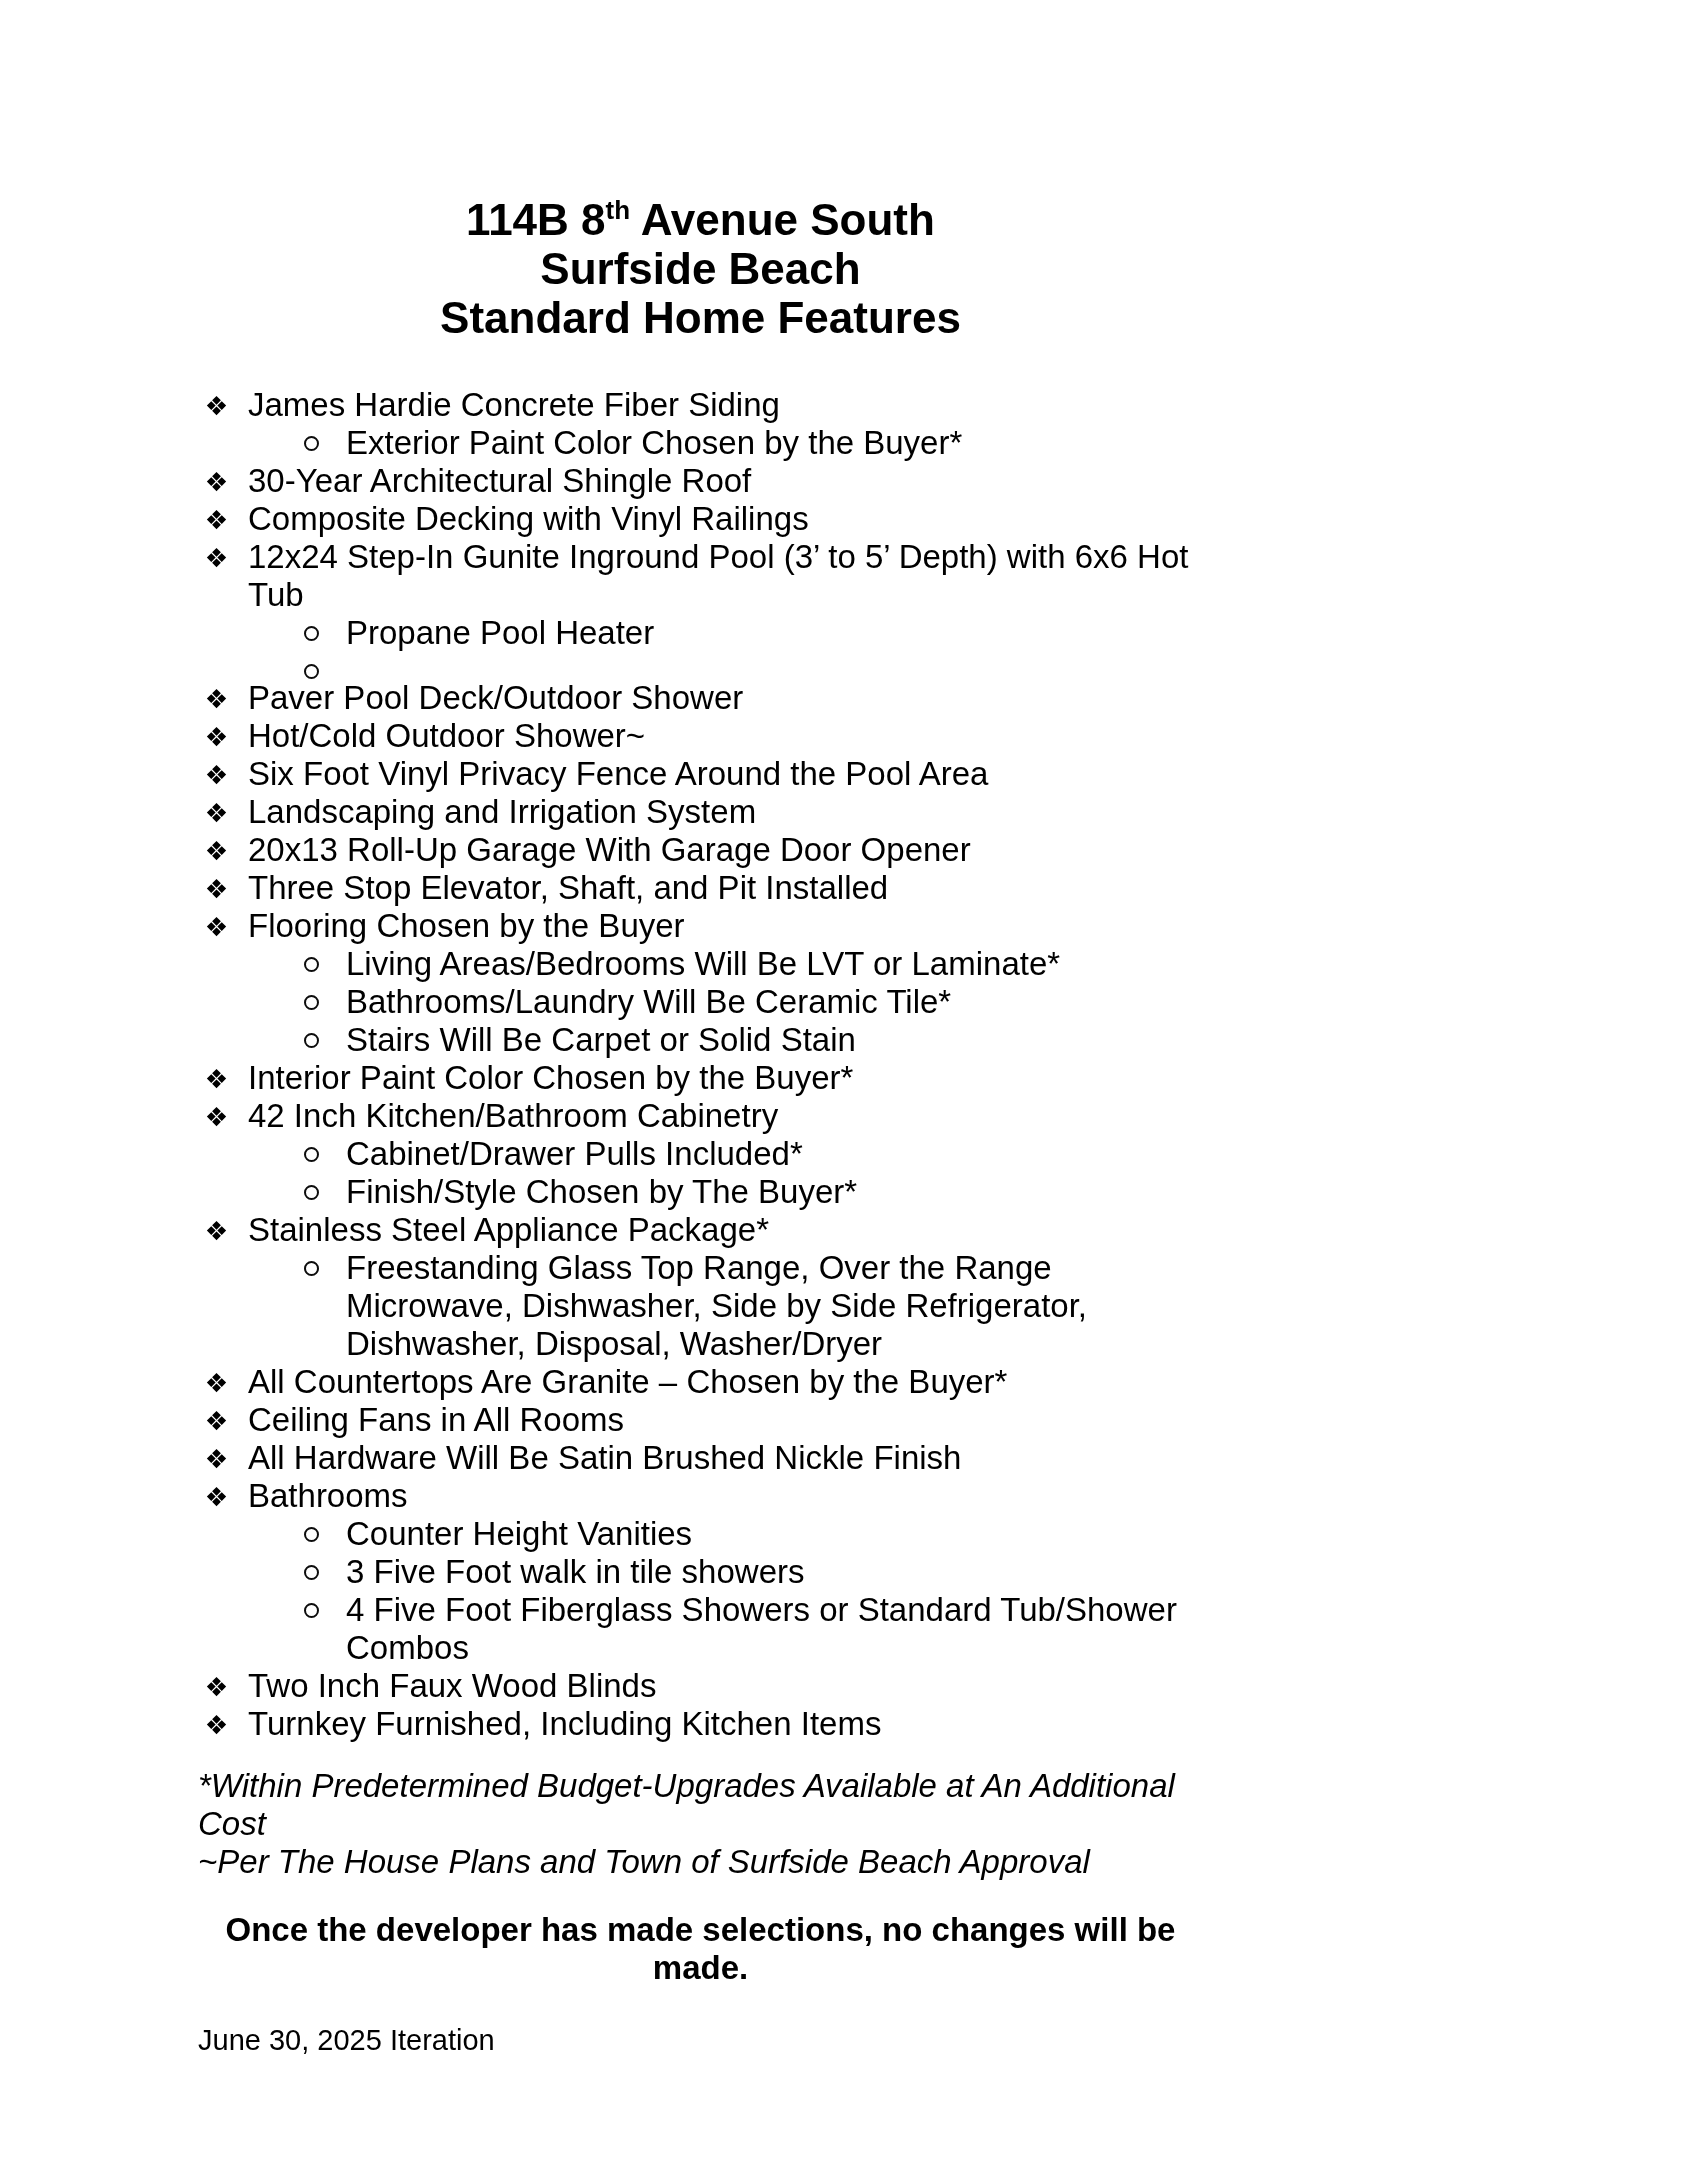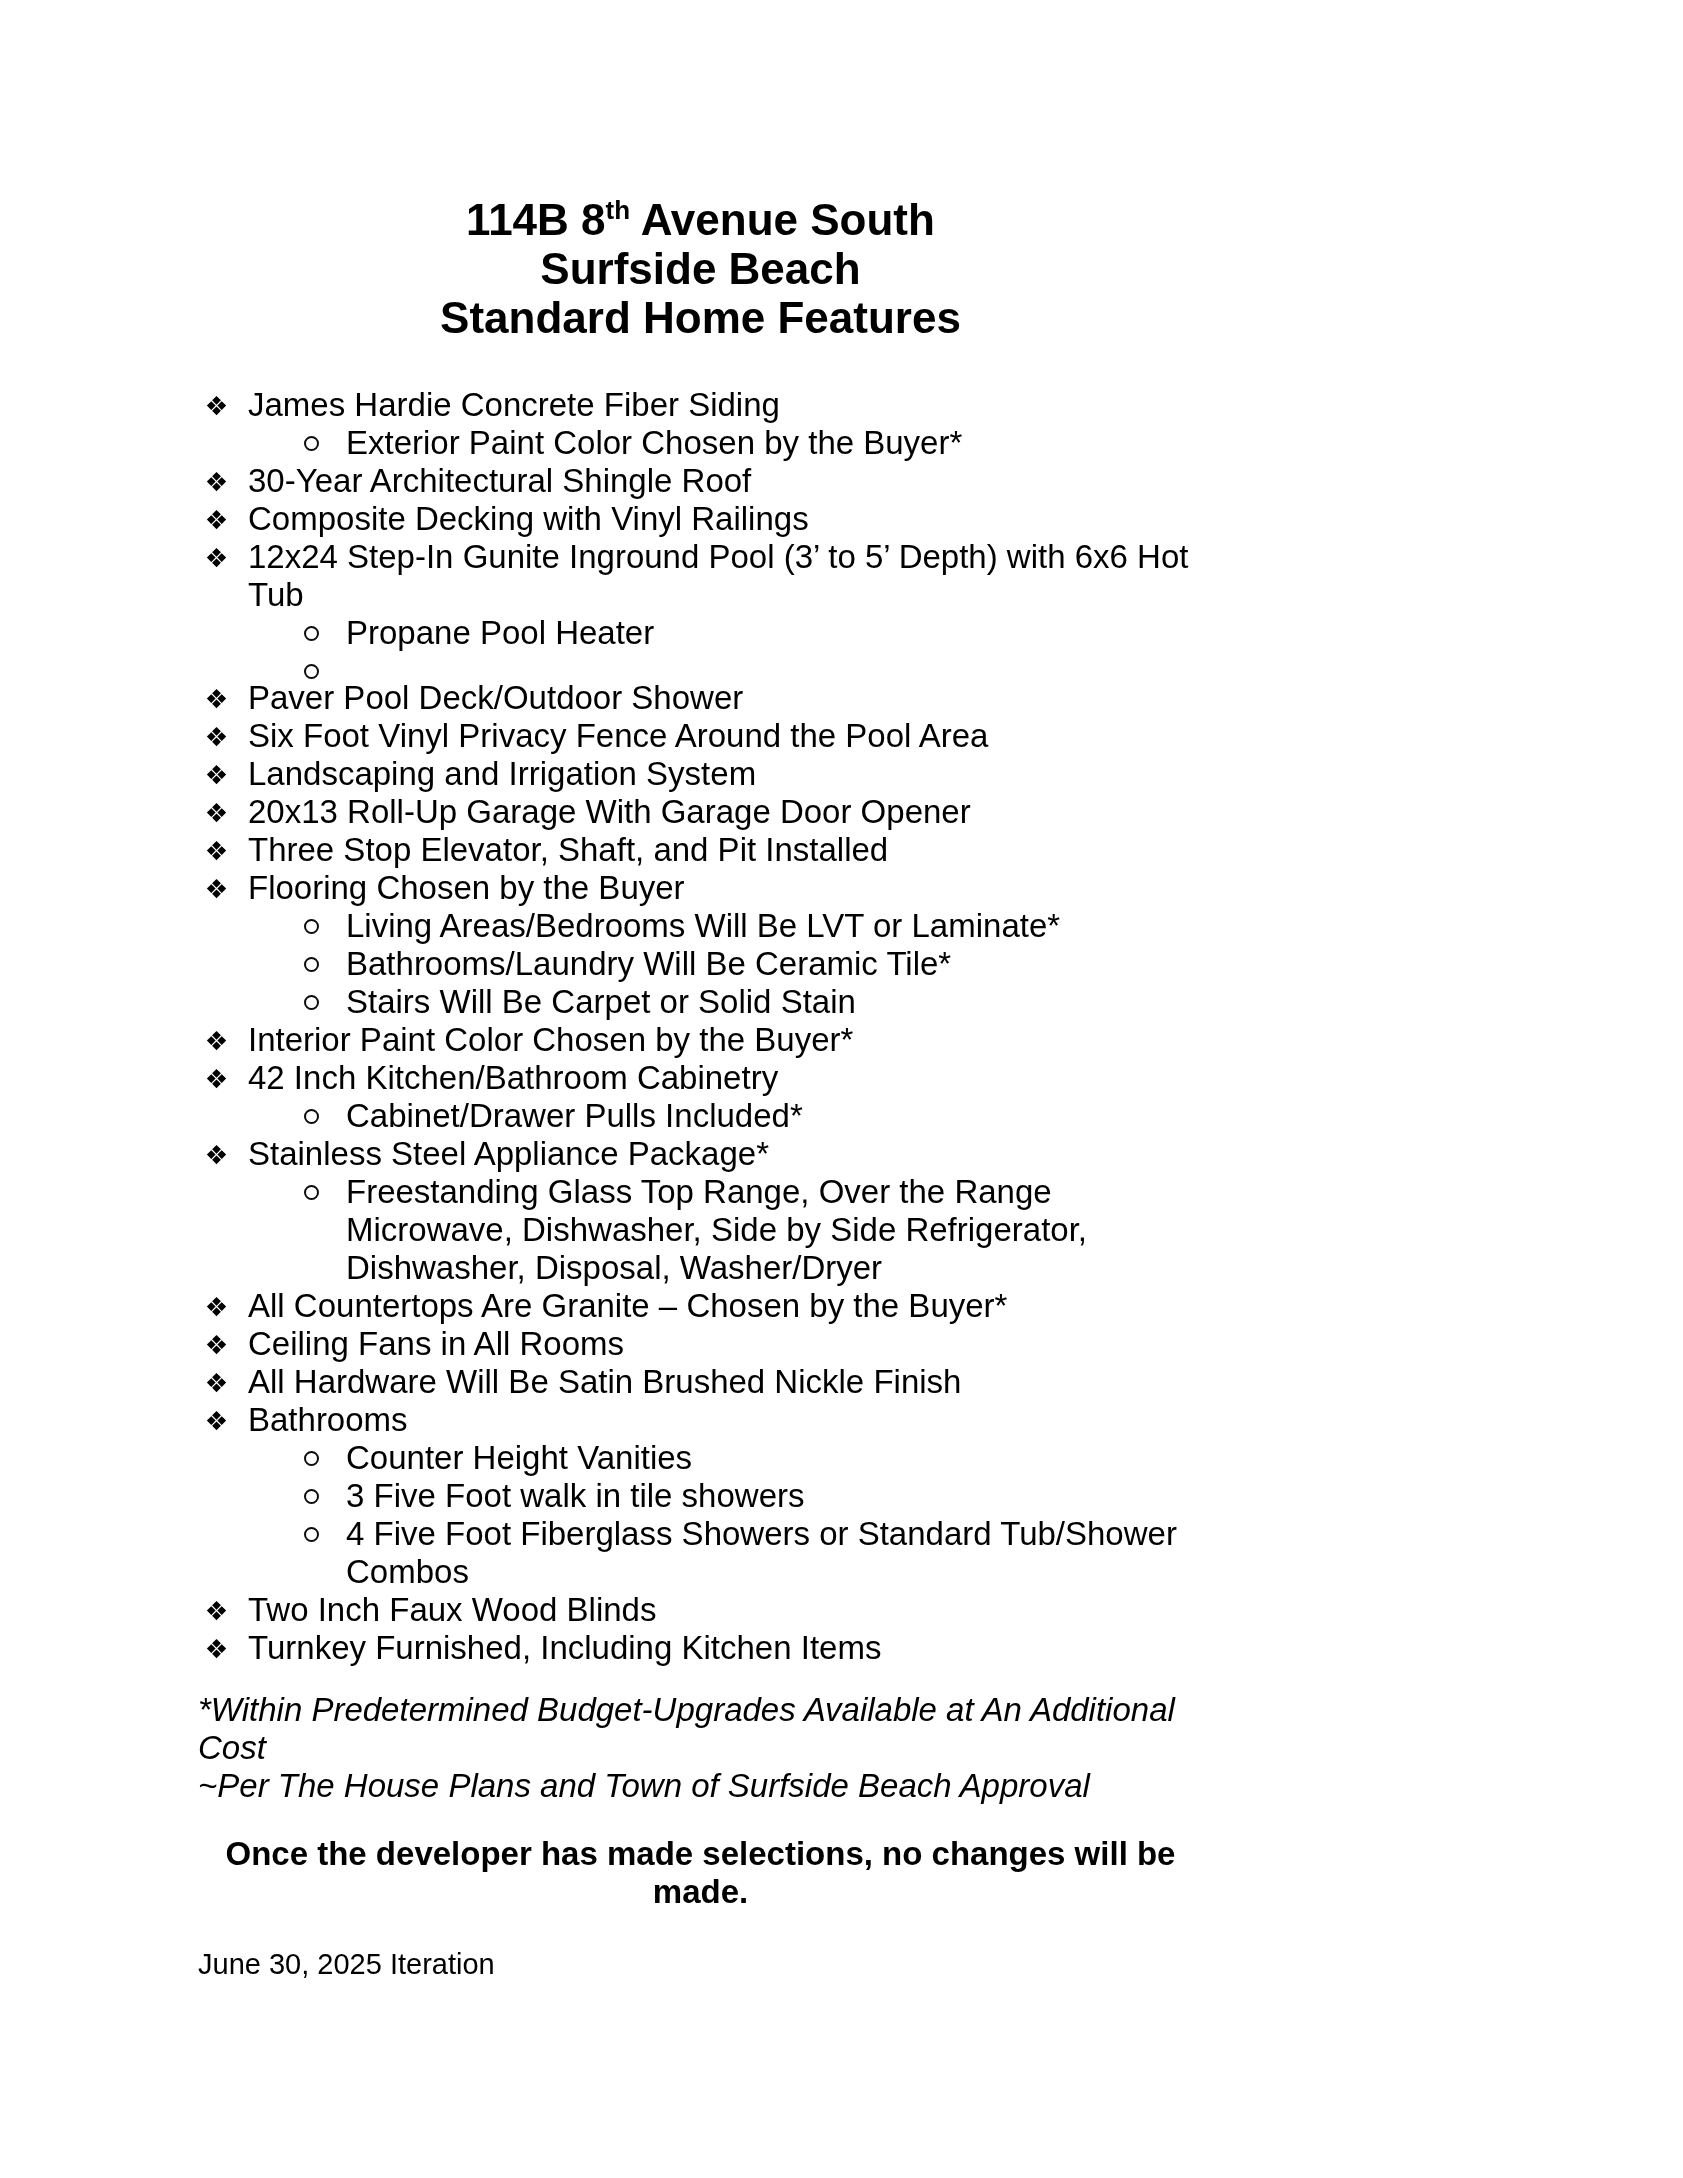--- a/index.html
+++ b/index.html
@@ -109,20 +109,28 @@
           </svg>
         </span>
         <span class="txt">Paver Pool Deck/Outdoor Shower</span>
       </li>
     <li class="l1">
         <span class="b1">
           <svg class="d4" viewBox="0 0 24 24">
             <use href="#d4bul"></use>
           </svg>
         </span>
+        <span class="txt">Hot/Cold Outdoor Shower~</span>
+      </li>
+    <li class="l1">
+        <span class="b1">
+          <svg class="d4" viewBox="0 0 24 24">
+            <use href="#d4bul"></use>
+          </svg>
+        </span>
         <span class="txt">Six Foot Vinyl Privacy Fence Around the Pool Area</span>
       </li>
     <li class="l1">
         <span class="b1">
           <svg class="d4" viewBox="0 0 24 24">
             <use href="#d4bul"></use>
           </svg>
         </span>
         <span class="txt">Landscaping and Irrigation System</span>
       </li>
@@ -182,20 +190,26 @@
             <use href="#d4bul"></use>
           </svg>
         </span>
         <span class="txt">42 Inch Kitchen/Bathroom Cabinetry</span>
       </li>
     <li class="l2">
         <span class="b2">
           <span class="circ"></span>
         </span>
         <span class="txt">Cabinet/Drawer Pulls Included*</span>
+      </li>
+    <li class="l2">
+        <span class="b2">
+          <span class="circ"></span>
+        </span>
+        <span class="txt">Finish/Style Chosen by The Buyer*</span>
       </li>
     <li class="l1">
         <span class="b1">
           <svg class="d4" viewBox="0 0 24 24">
             <use href="#d4bul"></use>
           </svg>
         </span>
         <span class="txt">Stainless Steel Appliance Package*</span>
       </li>
     <li class="l2">

